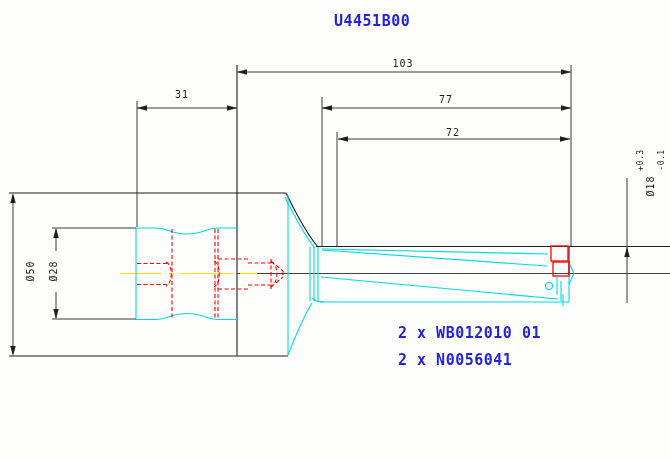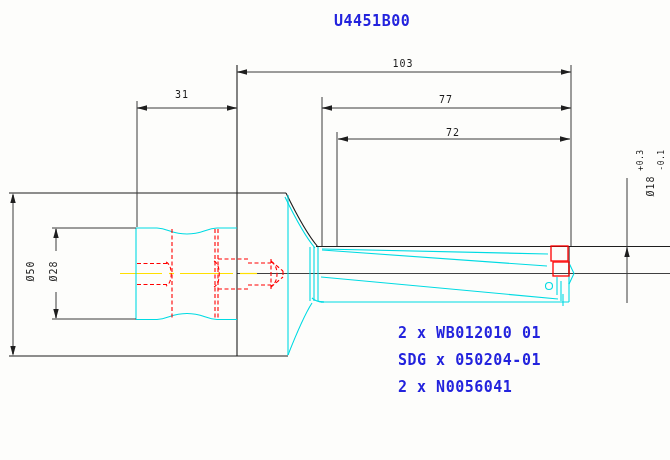--- a/index.html
+++ b/index.html
@@ -170,17 +170,16 @@
     <text class="dimtxt" text-anchor="middle" transform="rotate(-90 53 271)" x="53" y="275">Ø28</text>
     <text class="dimtxt" text-anchor="middle" transform="rotate(-90 650 186)" x="650" y="190">Ø18</text>
     <text class="dimtxt-sm" text-anchor="middle" transform="rotate(-90 640 160)" x="640" y="163">+0.3</text>
     <text class="dimtxt-sm" text-anchor="middle" transform="rotate(-90 661 160)" x="661" y="163">-0.1</text>
   </svg>
 
   <div class="title-txt">U4451B00</div>
 
   <div class="notes">
     <div class="note-line">2 x WB012010 01</div>
-    <div class="note-line">SDG x 050204-01</div>
     <div class="note-line">2 x N0056041</div>
   </div>
 
 </div>
 
 </body></html>

